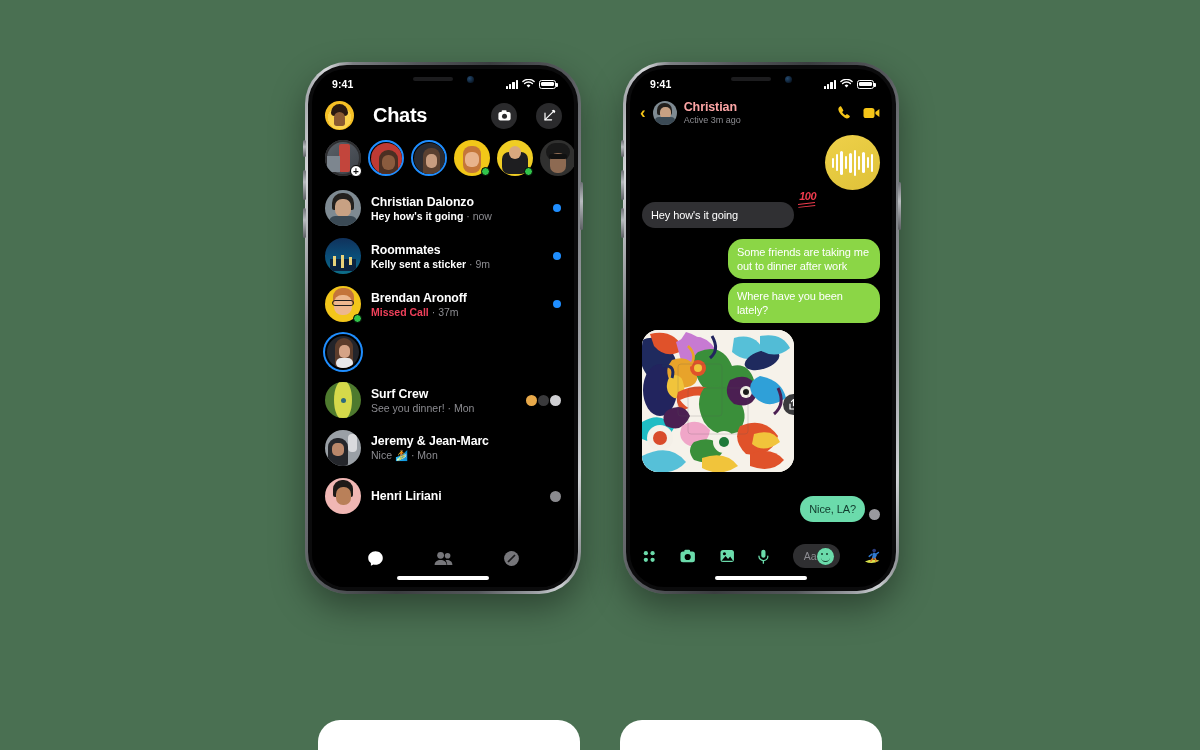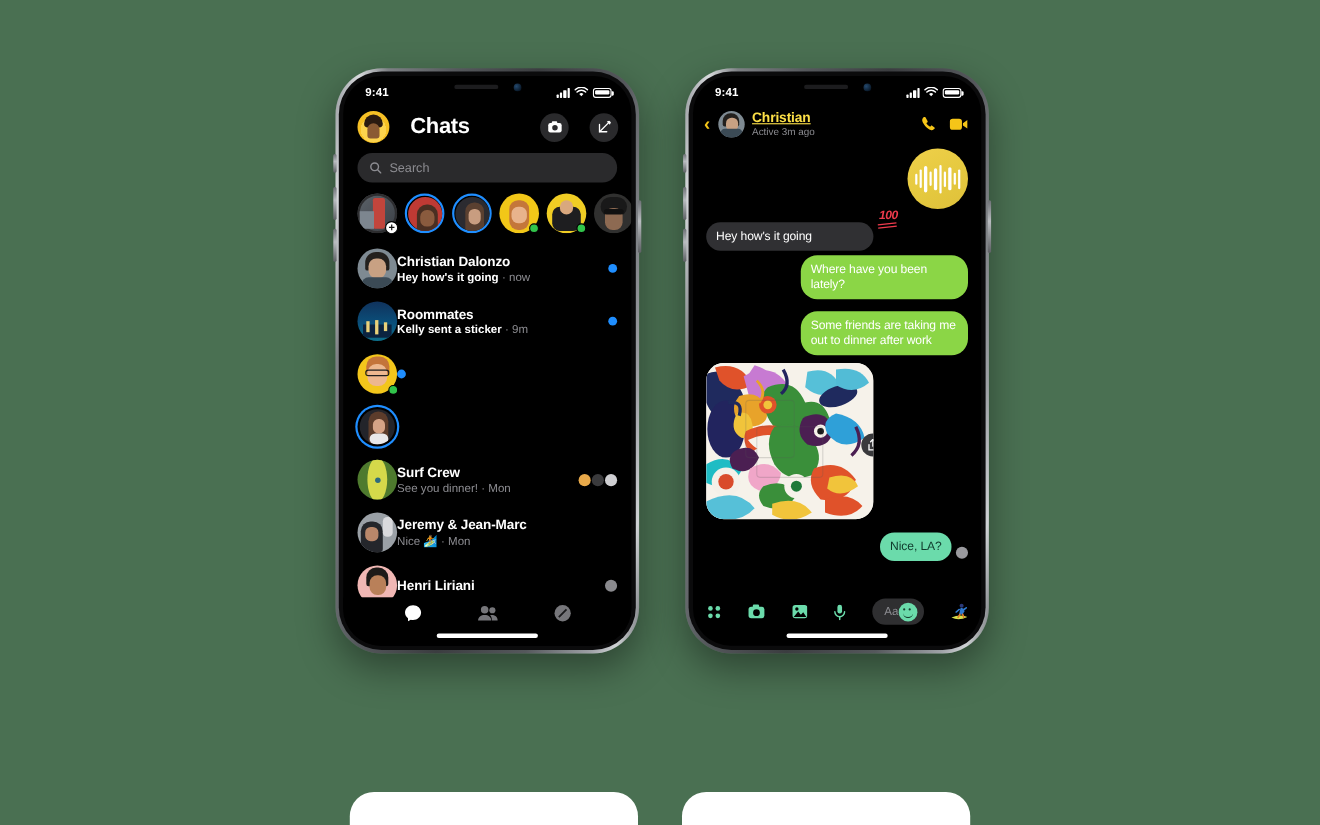--- a/index.html
+++ b/index.html
@@ -106,42 +106,42 @@
   .story .pic  { position:absolute; inset:2.5px; border-radius:50%; overflow:hidden; }
   .story.blue .ring { border: 2px solid #1f8eff; }
   .story.plain .pic { inset:0; }
   .addbadge { position:absolute; right:-1px; bottom:-1px; width:12px;height:12px;border-radius:50%;
       background:#fff; color:#111; font-size:10px; line-height:11px; text-align:center; font-weight:bold;
       border:1.5px solid #000; }
   .onl { position:absolute; right:0px; bottom:0px; width:9px;height:9px;border-radius:50%;
       background:#31c44b; border:1.5px solid #000; }
 
   .chatlist { margin-top: 8px; }
-  .chat-row { display:flex; align-items:center; padding: 6px 13px; position:relative; }
+  .chat-row { display:flex; align-items:center; gap:10px; padding: 6px 13px; position:relative; }
   .c-av { width: 36px; height:36px; border-radius:50%; flex:none; position:relative; overflow:visible; }
   .c-av .inner { position:absolute; inset:0; border-radius:50%; overflow:hidden; }
   .c-av.ringed { box-shadow: 0 0 0 2px #1f8eff; }
   .c-txt { flex:1; min-width:0; }
   .c-name { color:#fff; font-size:12.3px; font-weight:bold; letter-spacing:-.1px;
      white-space:nowrap; overflow:hidden; text-overflow:ellipsis; }
   .c-prev { font-size:10.5px; margin-top:1px; color:#8c8c91; white-space:nowrap; overflow:hidden; text-overflow:ellipsis;}
   .c-prev .strong { color:#fff; font-weight:bold; }
   .c-prev .missed { color:#f0405a; font-weight:bold; }
   .unread-dot { width:8px;height:8px;border-radius:50%;background:#1f8eff;flex:none;}
   .seen-row { display:flex; gap:1px; align-items:center; }
   .seen-row span { width:11px;height:11px;border-radius:50%; display:block;}
 
   .tabbar { position:absolute; bottom:0; left:0; right:0; height:44px; background:#000;
      display:flex; align-items:center; justify-content:center; gap:50px; padding-bottom:10px; z-index:22;}
 
   
   .thread-head { display:flex; align-items:center; gap:7px; padding: 3px 12px 0 10px; }
   .back-chev { color:#f5c518; font-size:17px; font-weight:bold; line-height:1; flex:none; }
   .th-av { width:24px;height:24px;border-radius:50%;overflow:hidden;flex:none; }
-  .th-name { color:#fde047; font-size:12.5px; font-weight:bold; letter-spacing:-.1px;text-decoration:underline; }
+  .th-name { color:#fca5a5; font-size:12.5px; font-weight:bold; letter-spacing:-.1px; }
   .th-sub  { color:#8c8c91; font-size:9px; margin-top:1px; }
   .th-actions { margin-left:auto; display:flex; align-items:center; gap:11px; }
 
   .msgs { padding: 6px 12px 0; position:relative; }
   .voice-note { width:55px;height:55px;border-radius:50%; margin-left:auto; margin-top:4px;
      background: linear-gradient(150deg,#efd04a,#e5c93f 55%,#dfc03a);
      display:flex; align-items:center; justify-content:center; gap:2px; }
   .voice-note i { display:block; width:2.4px; background:#fff; border-radius:2px; }
 
   .bubble { max-width: 152px; padding: 6px 9px; border-radius: 15px; font-size: 11px;
@@ -221,27 +221,20 @@
       </div>
       <div class="round-btn">
         <svg width="13" height="13" viewBox="0 0 13 13">
           <path d="M2 4.2v6.6h6.6" stroke="#fff" stroke-width="1.2" fill="none" stroke-linecap="round"></path>
           <path d="M11 1.8 L2.1 10.7" stroke="#fff" stroke-width="1.2" fill="none" stroke-linecap="round"></path>
           <path d="M8.6 1.5 L11.4 4.3 L12.4 2.2 L10.8 0.7 Z" fill="#fff"></path>
         </svg>
       </div>
     </div>
 
-    <div class="search-bar">
-      <svg width="11" height="11" viewBox="0 0 11 11">
-        <circle cx="4.6" cy="4.6" r="3.5" stroke="#8c8c91" stroke-width="1.3" fill="none"></circle>
-        <path d="M7.3 7.3 L10.2 10.2" stroke="#8c8c91" stroke-width="1.3" stroke-linecap="round"></path>
-      </svg>
-      <span class="ph">Search</span>
-    </div>
 
     <div class="stories">
       <div class="story plain">
         <div class="pic" style="background:linear-gradient(135deg,#5c6269,#3a3f45);box-shadow:inset 0 0 0 2px #2d2d2f">
           <div style="position:absolute;left:14px;top:4px;width:11px;height:28px;background:#c2453c;border-radius:2px"></div>
           <div style="position:absolute;left:2px;top:16px;width:13px;height:16px;background:#7d868f"></div>
         </div>
         <div class="addbadge">+</div>
       </div>
       <div class="story blue">
@@ -316,20 +309,24 @@
 
       <div class="chat-row">
         <div class="c-av">
             <div class="inner" style="background:#f3c61b">
           <div style="position:absolute;left:8px;top:2px;width:21px;height:16px;border-radius:9px 9px 2px 2px;background:#c4743b"></div>
           <div style="position:absolute;left:9px;top:9px;width:18px;height:20px;border-radius:8px;background:#edb78f"></div>
           <div style="position:absolute;left:7px;top:14px;width:22px;height:6px;border:1.3px solid #1e1e1e;border-radius:3px;background:transparent"></div>
         </div>
         <div class="onl" style="right:-1px;bottom:-1px"></div>
           </div>
+        <div class="c-txt">
+          <div class="c-name">Brendan Aronoff</div>
+          <div class="c-prev"><span class="missed">Missed Call</span> <span>·</span> <span>37m</span></div>
+        </div>
         <div class="unread-dot"></div>
       </div>
 
       <div class="chat-row">
         <div class="c-av ringed">
             <div class="inner" style="background:#23242a;inset:2px">
           <div style="position:absolute;left:8px;top:2px;width:18px;height:30px;border-radius:9px 9px 4px 4px;background:#5c3c2b"></div>
           <div style="position:absolute;left:12px;top:9px;width:11px;height:13px;border-radius:5px;background:#d5a386"></div>
           <div style="position:absolute;left:9px;bottom:0;width:17px;height:10px;border-radius:5px;background:#e8e8ea"></div>
         </div>
@@ -477,26 +474,26 @@
         <i style="height:11px"></i>
           <i style="height:18px"></i>
       </div>
 
       <div class="bubble in" style="margin-top:12px">
         <span>Hey how's it going</span>
         <span class="react100">100</span>
       </div>
 
 
+      <div class="bubble out" style="margin-top:11px">
+        <span>Some friends are taking me out to dinner after work</span>
+      </div>
+
       <div class="bubble out">
         <span>Where have you been lately?</span>
-      </div>
-
-      <div class="bubble out" style="margin-top:11px">
-        <span>Some friends are taking me out to dinner after work</span>
       </div>
 
       <div class="photo-msg">
         <svg width="152" height="142" viewBox="0 0 152 142">
           <rect width="152" height="142" fill="#f6f2ea"></rect>
           <path d="M0 10 q18 -8 30 12 t-6 26 q-16 8 -24 -12Z" fill="#1f2a5e"></path>
           <path d="M8 4 q24 -6 34 16 q-18 10 -30 -4Z" fill="#e0522a"></path>
           <ellipse cx="18" cy="60" rx="17" ry="26" fill="#22245e"></ellipse>
           <path d="M0 92 q20 -12 32 6 q-12 22 -34 10Z" fill="#1fbcc4"></path>
           <circle cx="18" cy="108" r="13" fill="#f4f0e8"></circle>
@@ -540,21 +537,21 @@
         <div class="share-btn">
           <svg width="9" height="11" viewBox="0 0 9 11">
             <path d="M4.5 0.7 L4.5 6.6" stroke="#fff" stroke-width="1.2" stroke-linecap="round"></path>
             <path d="M2.5 2.6 L4.5 0.6 L6.5 2.6" stroke="#fff" stroke-width="1.2" fill="none" stroke-linecap="round" stroke-linejoin="round"></path>
             <path d="M1 5.2 L1 10 L8 10 L8 5.2" stroke="#fff" stroke-width="1.2" fill="none" stroke-linecap="round"></path>
           </svg>
         </div>
       </div>
 
       <div style="display:flex;align-items:flex-end;gap:4px;justify-content:flex-end;margin-top:12px">
-        <div class="bubble out mint" style="margin-top:0">
+        <div class="bubble out mint" style="margin-top:12px">
           <span>Nice, LA?</span>
         </div>
         <span class="tiny-av" style="background:#9a9a9e;margin-bottom:2px"></span>
       </div>
     </div>
 
     <div class="composer">
       <svg width="15" height="15" viewBox="0 0 15 15">
         <circle cx="4" cy="4" r="2.2" fill="#6bdbab"></circle>
           <circle cx="11" cy="4" r="2.2" fill="#6bdbab"></circle>

